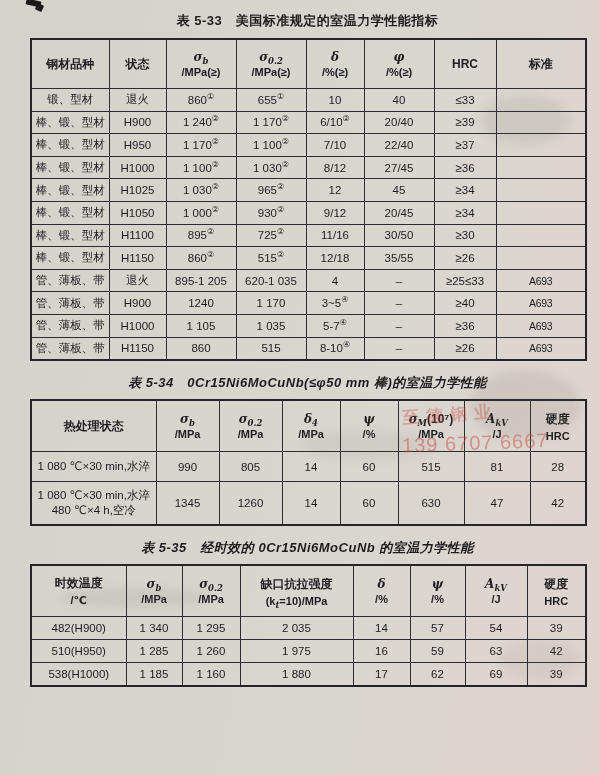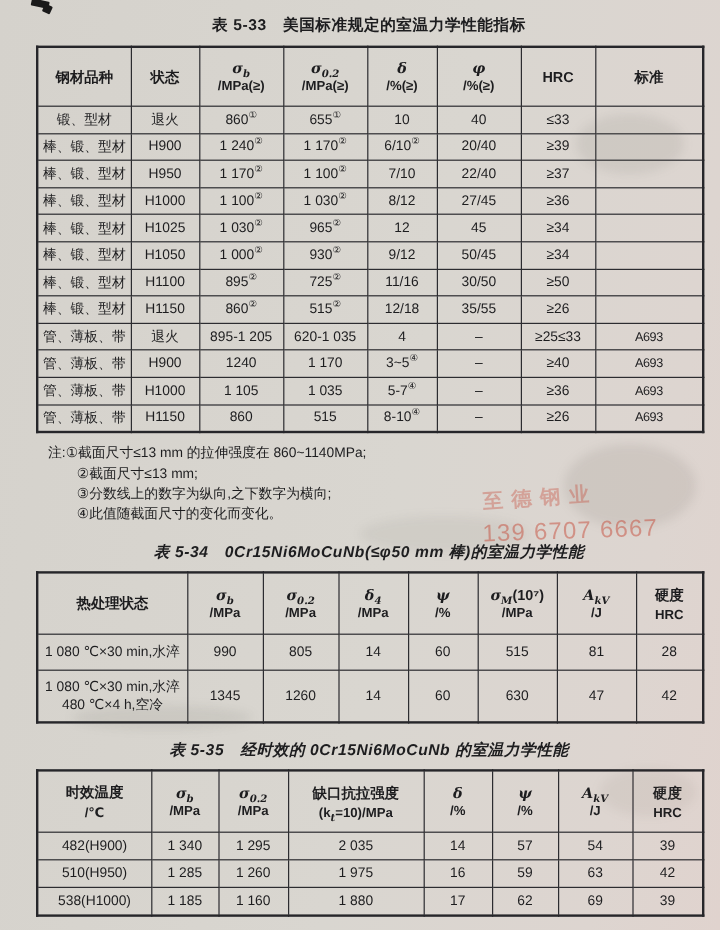--- a/index.html
+++ b/index.html
@@ -149,32 +149,32 @@
           <td>45</td>
           <td>≥34</td>
           <td></td>
         </tr>
         <tr>
           <td>棒、锻、型材</td>
           <td>H1050</td>
           <td>1 000<sup class="circ">②</sup></td>
           <td>930<sup class="circ">②</sup></td>
           <td>9/12</td>
-          <td>50/45</td>
+          <td>20/45</td>
           <td>≥34</td>
           <td></td>
         </tr>
         <tr>
           <td>棒、锻、型材</td>
           <td>H1100</td>
           <td>895<sup class="circ">②</sup></td>
           <td>725<sup class="circ">②</sup></td>
           <td>11/16</td>
           <td>30/50</td>
-          <td>≥50</td>
+          <td>≥30</td>
           <td></td>
         </tr>
         <tr>
           <td>棒、锻、型材</td>
           <td>H1150</td>
           <td>860<sup class="circ">②</sup></td>
           <td>515<sup class="circ">②</sup></td>
           <td>12/18</td>
           <td>35/55</td>
           <td>≥26</td>
@@ -216,26 +216,20 @@
           <td>860</td>
           <td>515</td>
           <td>8-10<sup class="circ">④</sup></td>
           <td>–</td>
           <td>≥26</td>
           <td>A693</td>
         </tr>
       </tbody>
     </table>
 
-  <div class="notes">
-    <div class="note-line">注:①截面尺寸≤13 mm 的拉伸强度在 860~1140MPa;</div>
-    <div class="note-line indent">②截面尺寸≤13 mm;</div>
-    <div class="note-line indent">③分数线上的数字为纵向,之下数字为横向;</div>
-    <div class="note-line indent">④此值随截面尺寸的变化而变化。</div>
-  </div>
 
   <div class="tbl-title later">表 5-34　0Cr15Ni6MoCuNb(≤φ50 mm 棒)的室温力学性能</div>
   <table class="t2">
       <colgroup>
         <col style="width: 125px;">
         <col style="width: 63px;">
         <col style="width: 63px;">
         <col style="width: 58px;">
         <col style="width: 58px;">
         <col style="width: 66px;">

